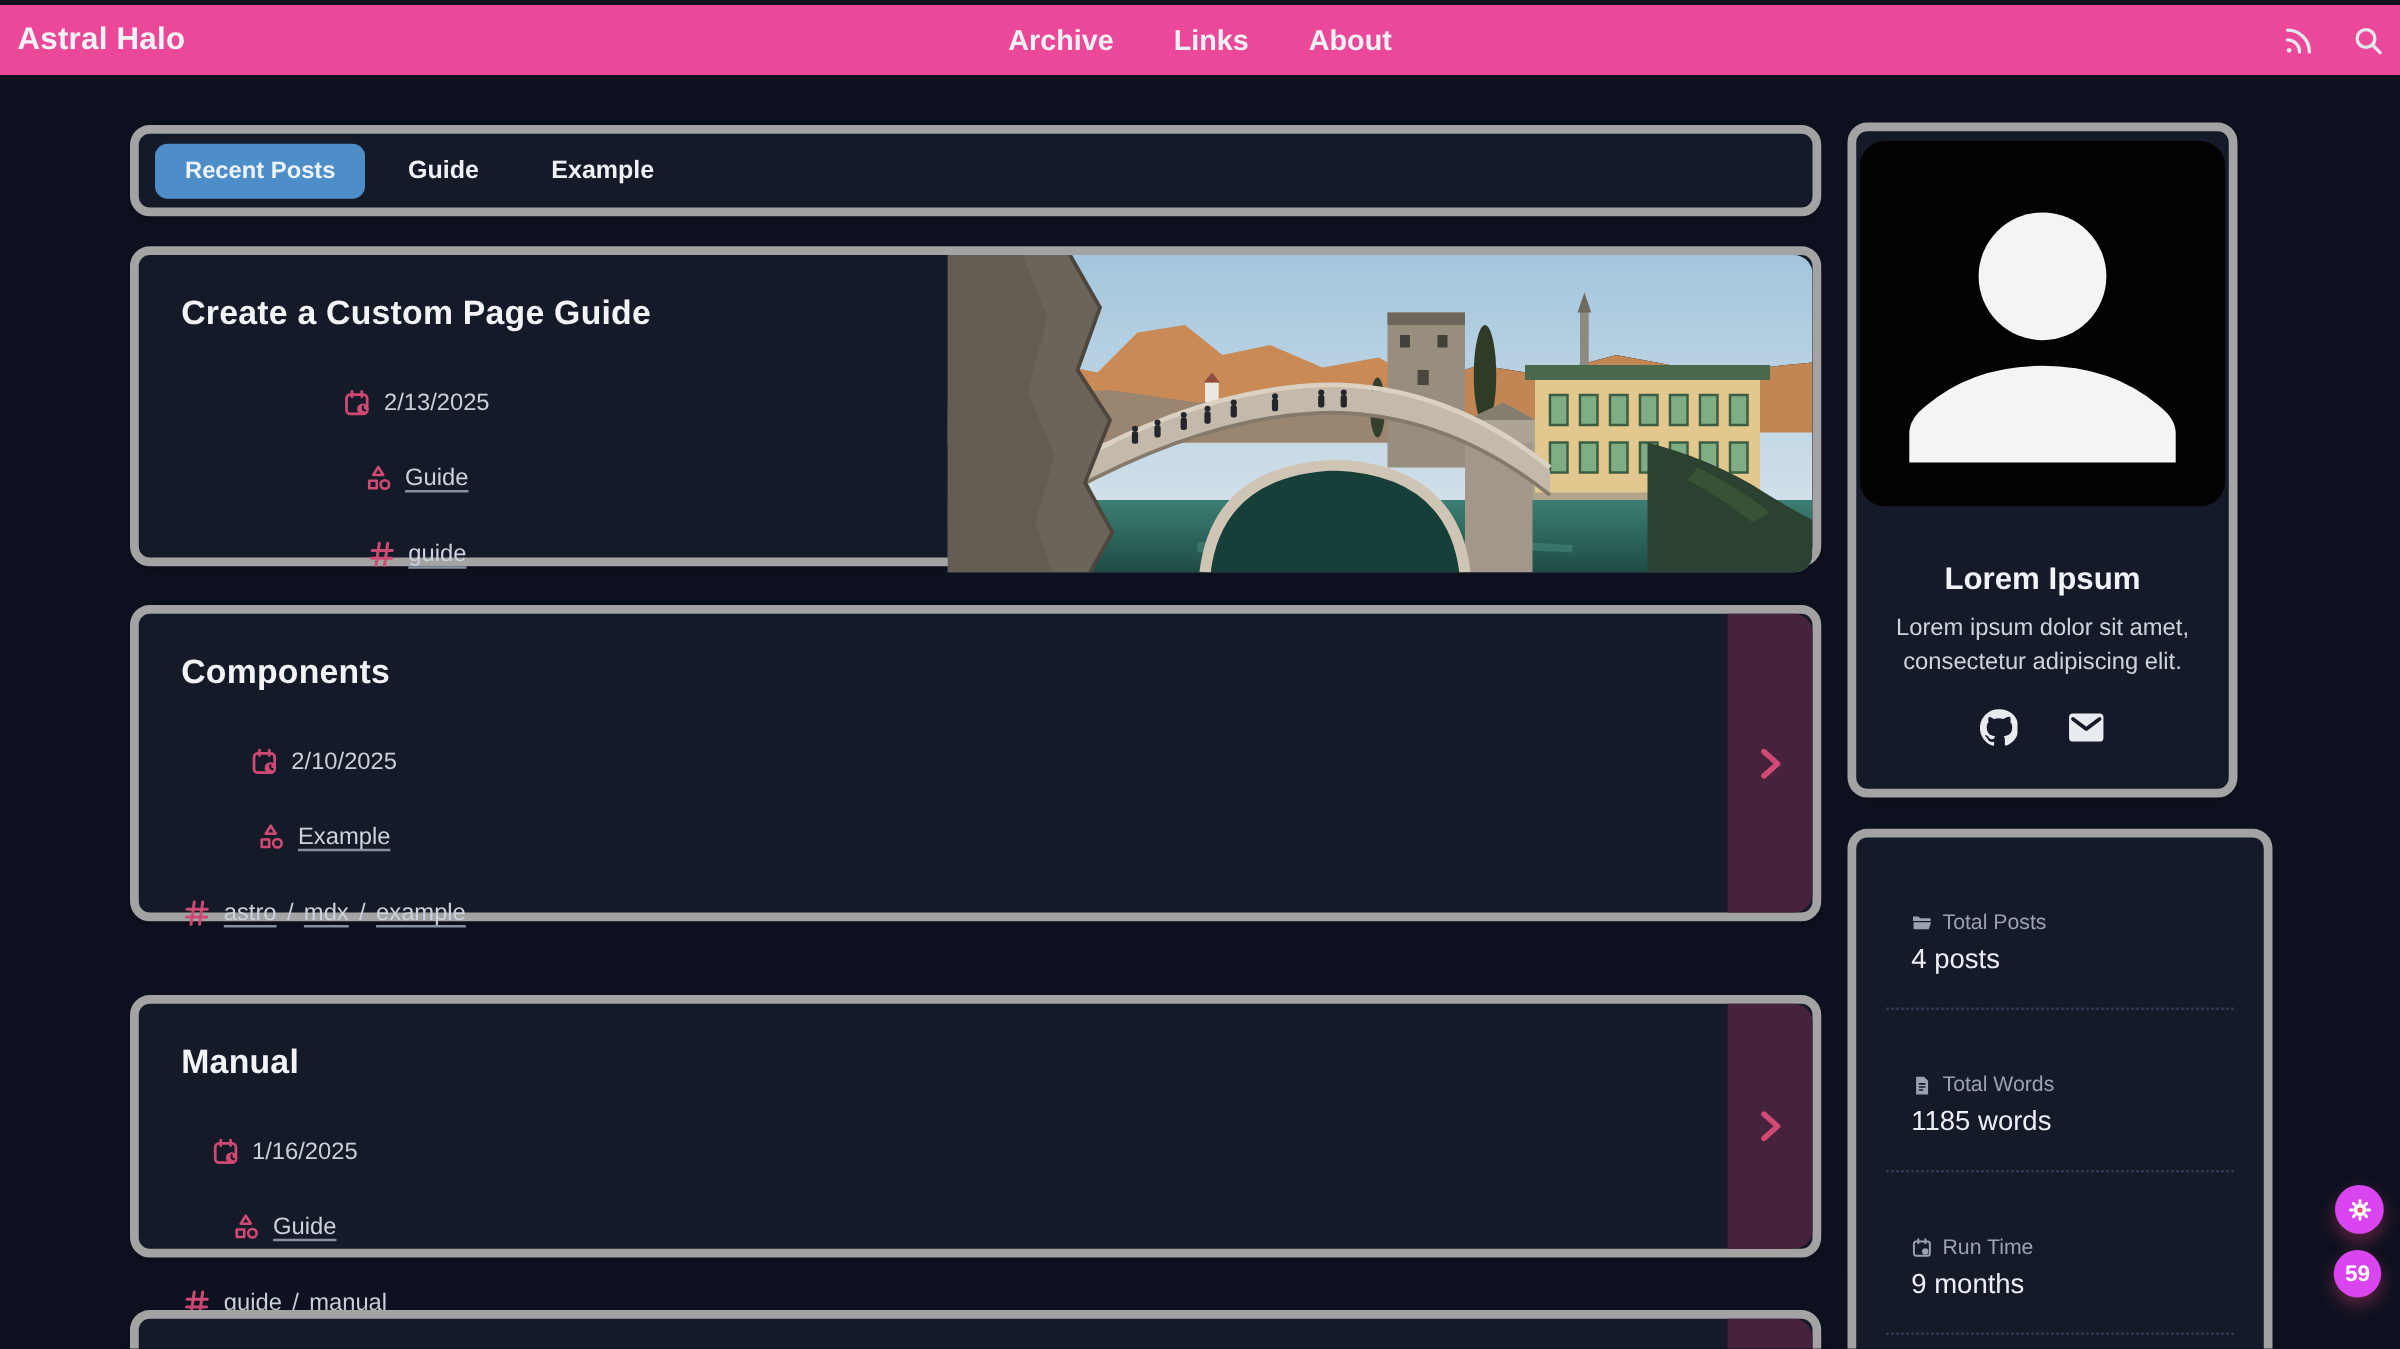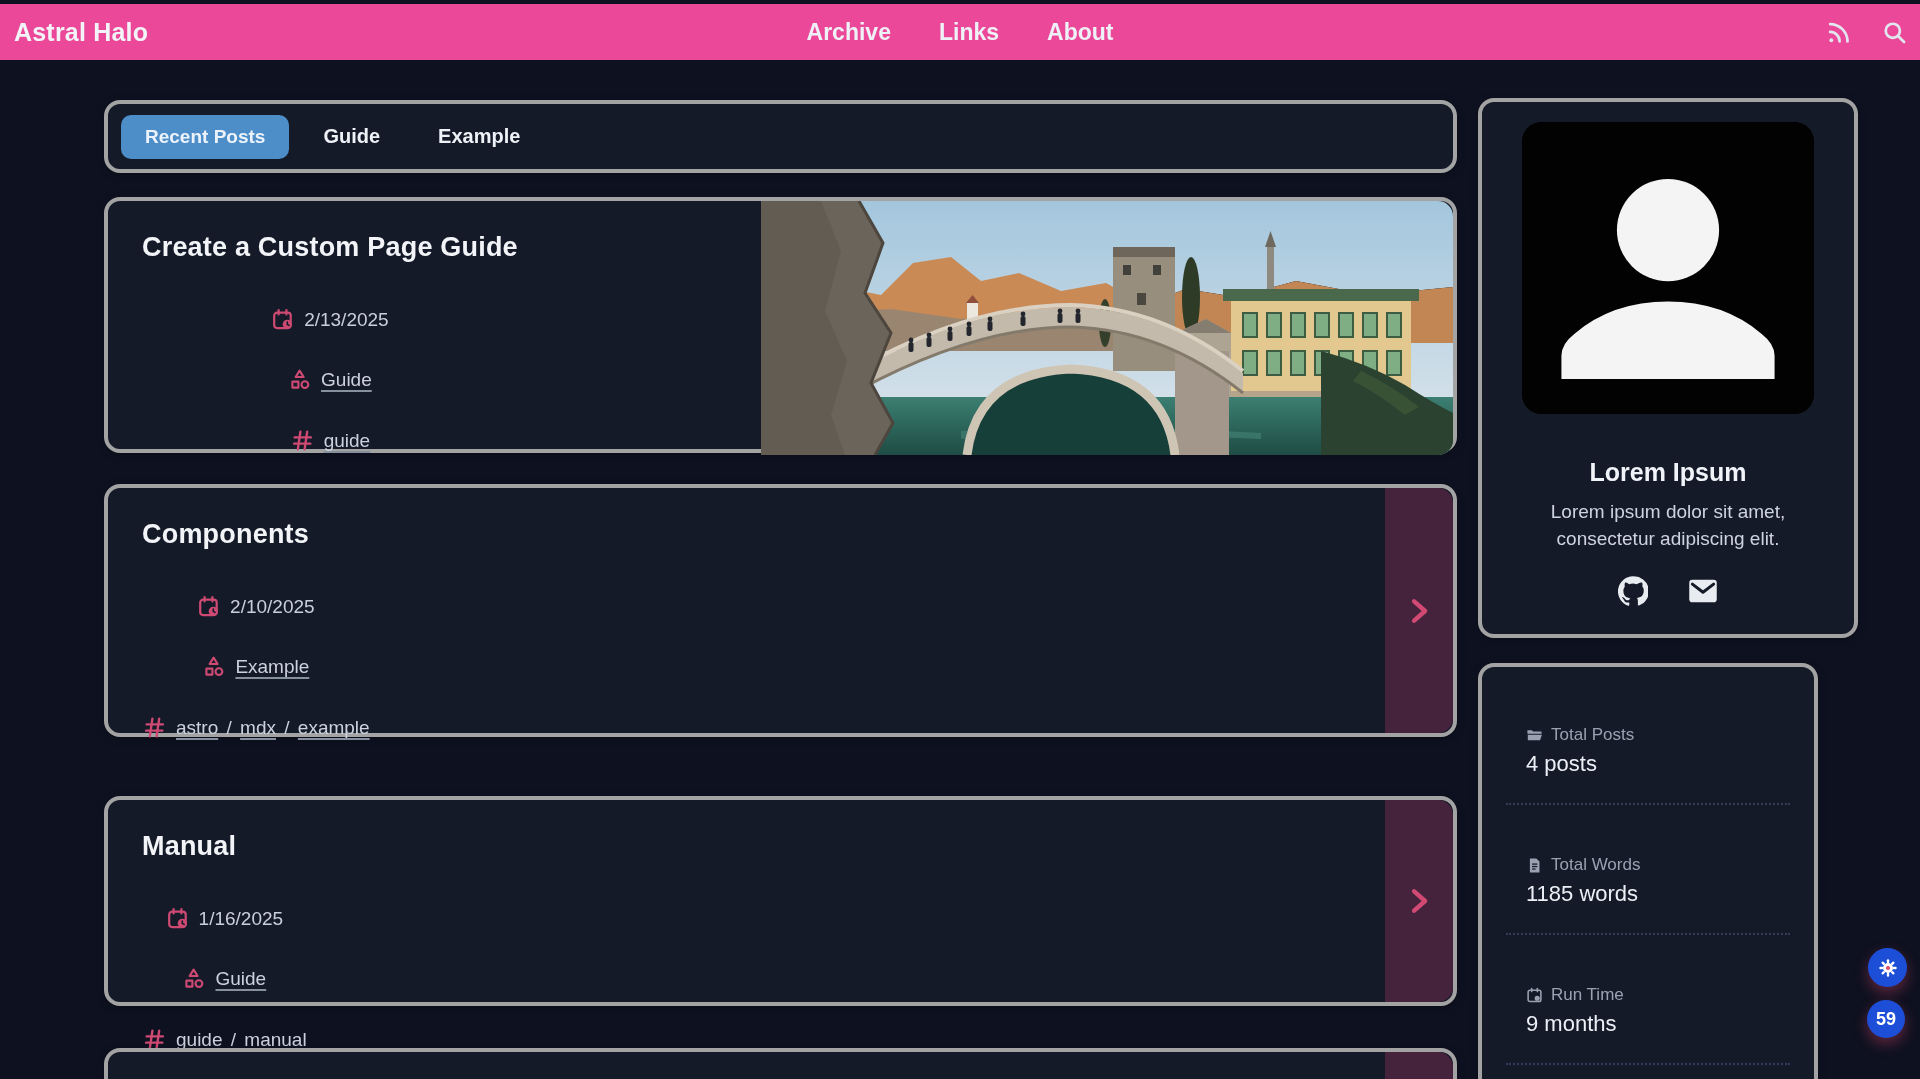--- a/index.html
+++ b/index.html
@@ -10,21 +10,21 @@
   .navbar{position:absolute;top:4px;left:0;right:0;height:56px;background:#ec4899;}
   .site-title{position:absolute;left:14px;top:50%;transform:translateY(-50%);
               font-size:25px;font-weight:700;color:#f2f4f8;letter-spacing:.2px;cursor:pointer;}
   .nav-links{position:absolute;left:50%;top:0;height:56px;transform:translateX(-50%);
              display:flex;align-items:center;gap:48px;}
   .nav-link{font-size:23px;font-weight:700;color:#eef1f6;cursor:pointer;text-decoration:none;}
   .nav-icons{position:absolute;right:12px;top:0;height:56px;display:flex;align-items:center;gap:28px;}
   .nav-iconbtn{width:28px;height:28px;display:flex;align-items:center;justify-content:center;cursor:pointer;}
 
   
-  .card{position:absolute;background:#151a29;border:4px solid #a3a3a3;border-radius:16px;
+  .card{position:absolute;background:#151a29;border:7px solid #a3a3a3;border-radius:16px;
         box-shadow:0 2px 8px rgba(0,0,0,.28);box-sizing:border-box;}
 
   
   .tabs-card{left:104px;top:100px;width:1353px;height:73px;display:flex;align-items:center;
              padding:0 13px;gap:10px;}
   .tab{font-size:20px;font-weight:700;color:#eef1f6;background:transparent;border:none;
        padding:11px 24px;border-radius:10px;cursor:pointer;font-family:inherit;}
   .tab.active{background:#4e8ec8;color:#ecf3fb;font-size:19px;}
 
   
@@ -36,37 +36,37 @@
   .meta-link,.tag-link{color:#ccd2dd;text-decoration:underline;text-decoration-color:#86909f;
        text-decoration-thickness:1.5px;text-underline-offset:4px;cursor:pointer;}
   .tag-sep{color:#c9cfda;padding:0 3px;}
   .post-strip{position:absolute;top:0;right:0;bottom:0;width:68px;background:#45233c;
               border-radius:0 15px 15px 0;display:flex;align-items:center;justify-content:center;cursor:pointer;}
   .post-cover{position:absolute;top:0;right:0;width:692px;height:254px;border-radius:0 15px 15px 0;
               overflow:hidden;cursor:pointer;}
   .post-cover svg{display:block;}
 
   
-  .profile-card{left:1478px;top:98px;width:380px;height:540px;display:flex;flex-direction:column;
-                align-items:center;padding:20px 24px 0;}
+  .profile-card{left:1478px;top:98px;width:312px;height:540px;display:flex;flex-direction:column;
+                align-items:center;padding:8px 24px 0;}
   .avatar{width:292px;height:292px;border-radius:20px;background:#000;overflow:hidden;flex:none;}
   .profile-name{margin-top:44px;font-size:25px;font-weight:700;color:#f0f3f8;}
   .profile-bio{margin-top:12px;font-size:19px;line-height:1.4;color:#ced4df;text-align:center;max-width:258px;}
   .social-row{margin-top:24px;display:flex;align-items:center;gap:40px;}
   .social-btn{width:30px;height:30px;display:flex;align-items:center;justify-content:center;cursor:pointer;}
 
   .stats-card{left:1478px;top:663px;width:340px;height:440px;padding:8px 24px;}
   .stat{padding:26px 20px;}
   .stat + .stat{border-top:2px dotted #333c58;}
   .stat:last-child{border-bottom:2px dotted #333c58;}
   .stat-label{display:flex;align-items:center;gap:8px;font-size:17px;color:#9aa2b1;margin-top:24px;}
   .stat-value{margin-top:6px;font-size:22px;font-weight:400;color:#eceff5;}
 
   
-  .fab{position:absolute;border:none;border-radius:50%;background:#1d4ed8;color:#fff;cursor:pointer;
+  .fab{position:absolute;border:none;border-radius:50%;background:#d946ef;color:#fff;cursor:pointer;
        display:flex;align-items:center;justify-content:center;font-family:inherit;
        box-shadow:0 6px 14px rgba(229,71,111,.38);}
   .fab-settings{left:1868px;top:948px;width:39px;height:39px;}
   .fab-badge{left:1867px;top:1000px;width:38px;height:38px;font-size:18px;font-weight:700;}
 </style>
 </head>
 <body>
 
 <div class="canvas">
 

